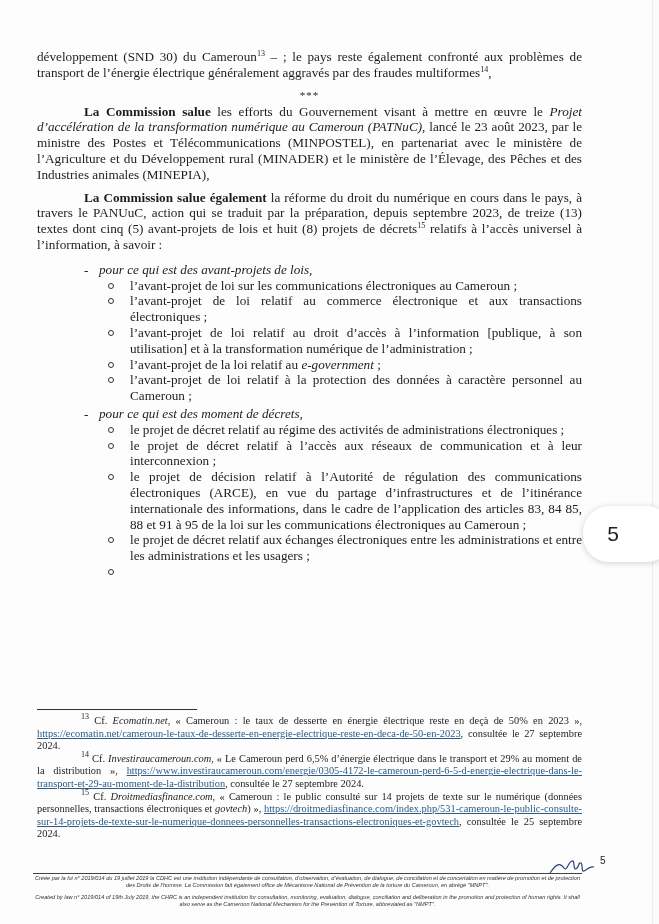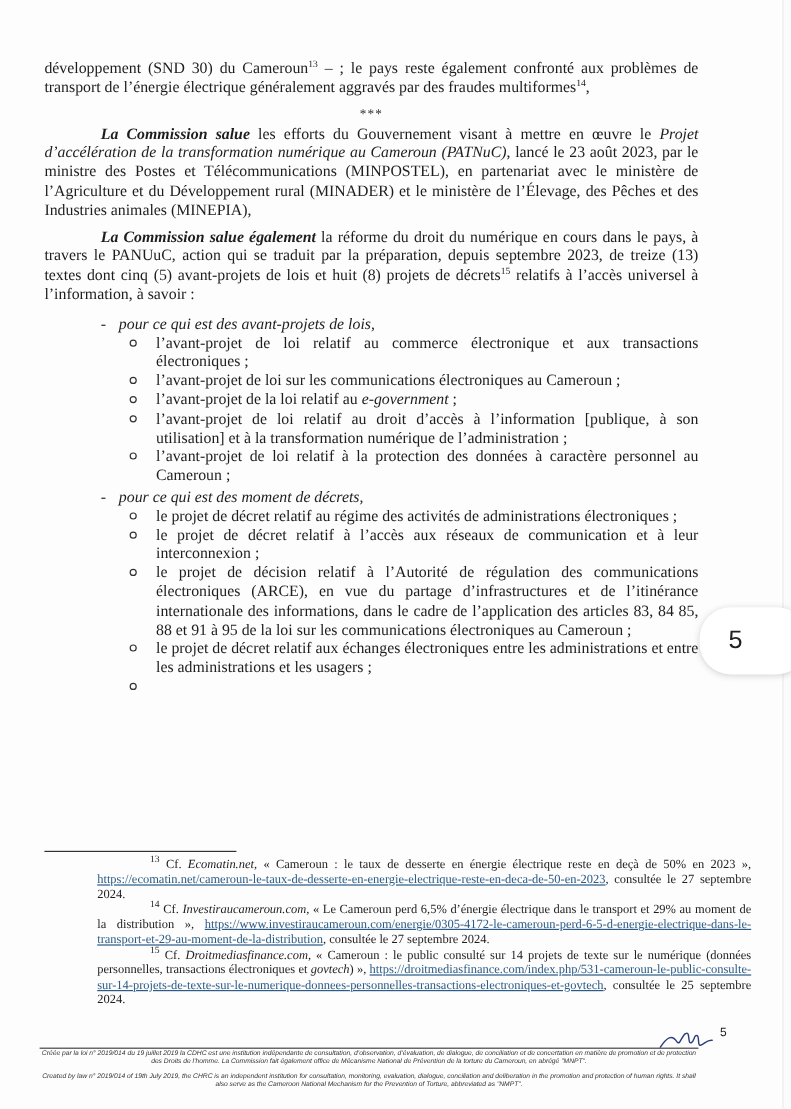--- a/index.html
+++ b/index.html
@@ -17,35 +17,35 @@
   }
   .content {
     position: absolute; left: 37px; top: 49px; width: 545px;
     font-size: 13.2px; line-height: 15.8px;
   }
   p { margin: 0; text-align: justify; }
   .indent { text-indent: 47px; }
   .gap { height: 7px; }
   .stars { text-align: center; font-size: 11px; line-height: 14px; margin: 7px 0 2px 0; letter-spacing: 1px; }
   sup { font-size: 8px; line-height: 0; vertical-align: 5px; }
-  .bi { font-weight: bold; font-style: italic; }
+  .bi { font-weight: bold; }
   .it { font-style: italic; }
   .dash-item { position: relative; padding-left: 52px; margin-top: 2px; }
   .dash-item .dash { position: absolute; left: 47px; top: 0; }
   .dash-item .dash-text { margin-left: 10px; font-style: italic; }
   .sub-list { list-style: none; margin: 0; padding: 0; }
   .sub-item { position: relative; padding-left: 93px; text-align: justify; }
   .sub-item .bullet {
     position: absolute; left: 71px; top: 5px; width: 6px; height: 6px;
     border: 1px solid #333; border-radius: 50%; box-sizing: border-box;
   }
   .fn-rule { position: absolute; left: 37px; top: 709px; width: 160px; height: 1px; background: #333; }
   .footnotes {
     position: absolute; left: 37px; top: 715px; width: 545px;
-    font-size: 10.4px; line-height: 12.6px; margin-left: 44px;
+    font-size: 10.4px; line-height: 12.6px;
   }
   .footnotes p { text-align: justify; }
   .fn-first { text-indent: 44px; }
   .link { color: #2b5b86; text-decoration: underline; }
   .footer-rule { position: absolute; left: 33px; top: 873px; width: 549px; height: 1px; background: #444; }
   .footer {
     position: absolute; left: 33px; top: 875px; width: 549px;
     font-family: "Liberation Sans", sans-serif; font-style: italic;
     font-size: 5.6px; line-height: 7.4px; color: #333; text-align: center;
   }
@@ -79,24 +79,24 @@
 
     <p class="indent"><span class="bi">La Commission salue également</span><span> la réforme du droit du numérique en cours dans le pays, à travers le PANUuC, action qui se traduit par la préparation, depuis septembre 2023, de treize (13) textes dont cinq (5) avant-projets de lois et huit (8) projets de décrets</span><sup>15</sup><span> relatifs à l’accès universel à l’information, à savoir :</span></p>
 
     <div class="gap"></div>
 
     <div class="dash-item">
       <span class="dash">-</span>
       <span class="dash-text">pour ce qui est des avant-projets de lois,</span>
     </div>
     <ul class="sub-list">
+      <li class="sub-item"><span class="bullet"></span><span>l’avant-projet de loi sur les communications électroniques au Cameroun ;</span></li>
       <li class="sub-item"><span class="bullet"></span><span>l’avant-projet de loi relatif au commerce électronique et aux transactions électroniques ;</span></li>
-      <li class="sub-item"><span class="bullet"></span><span>l’avant-projet de loi sur les communications électroniques au Cameroun ;</span></li>
+      <li class="sub-item"><span class="bullet"></span><span>l’avant-projet de loi relatif au droit d’accès à l’information [publique, à son utilisation] et à la transformation numérique de l’administration ;</span></li>
       <li class="sub-item"><span class="bullet"></span><span>l’avant-projet de la loi relatif au </span><span class="it">e-government</span><span> ;</span></li>
-      <li class="sub-item"><span class="bullet"></span><span>l’avant-projet de loi relatif au droit d’accès à l’information [publique, à son utilisation] et à la transformation numérique de l’administration ;</span></li>
       <li class="sub-item"><span class="bullet"></span><span>l’avant-projet de loi relatif à la protection des données à caractère personnel au Cameroun ;</span></li>
     </ul>
 
     <div class="dash-item">
       <span class="dash">-</span>
       <span class="dash-text">pour ce qui est des moment de décrets,</span>
     </div>
     <ul class="sub-list">
       <li class="sub-item"><span class="bullet"></span><span>le projet de décret relatif au régime des activités de administrations électroniques ;</span></li>
       <li class="sub-item"><span class="bullet"></span><span>le projet de décret relatif à l’accès aux réseaux de communication et à leur interconnexion ;</span></li>

